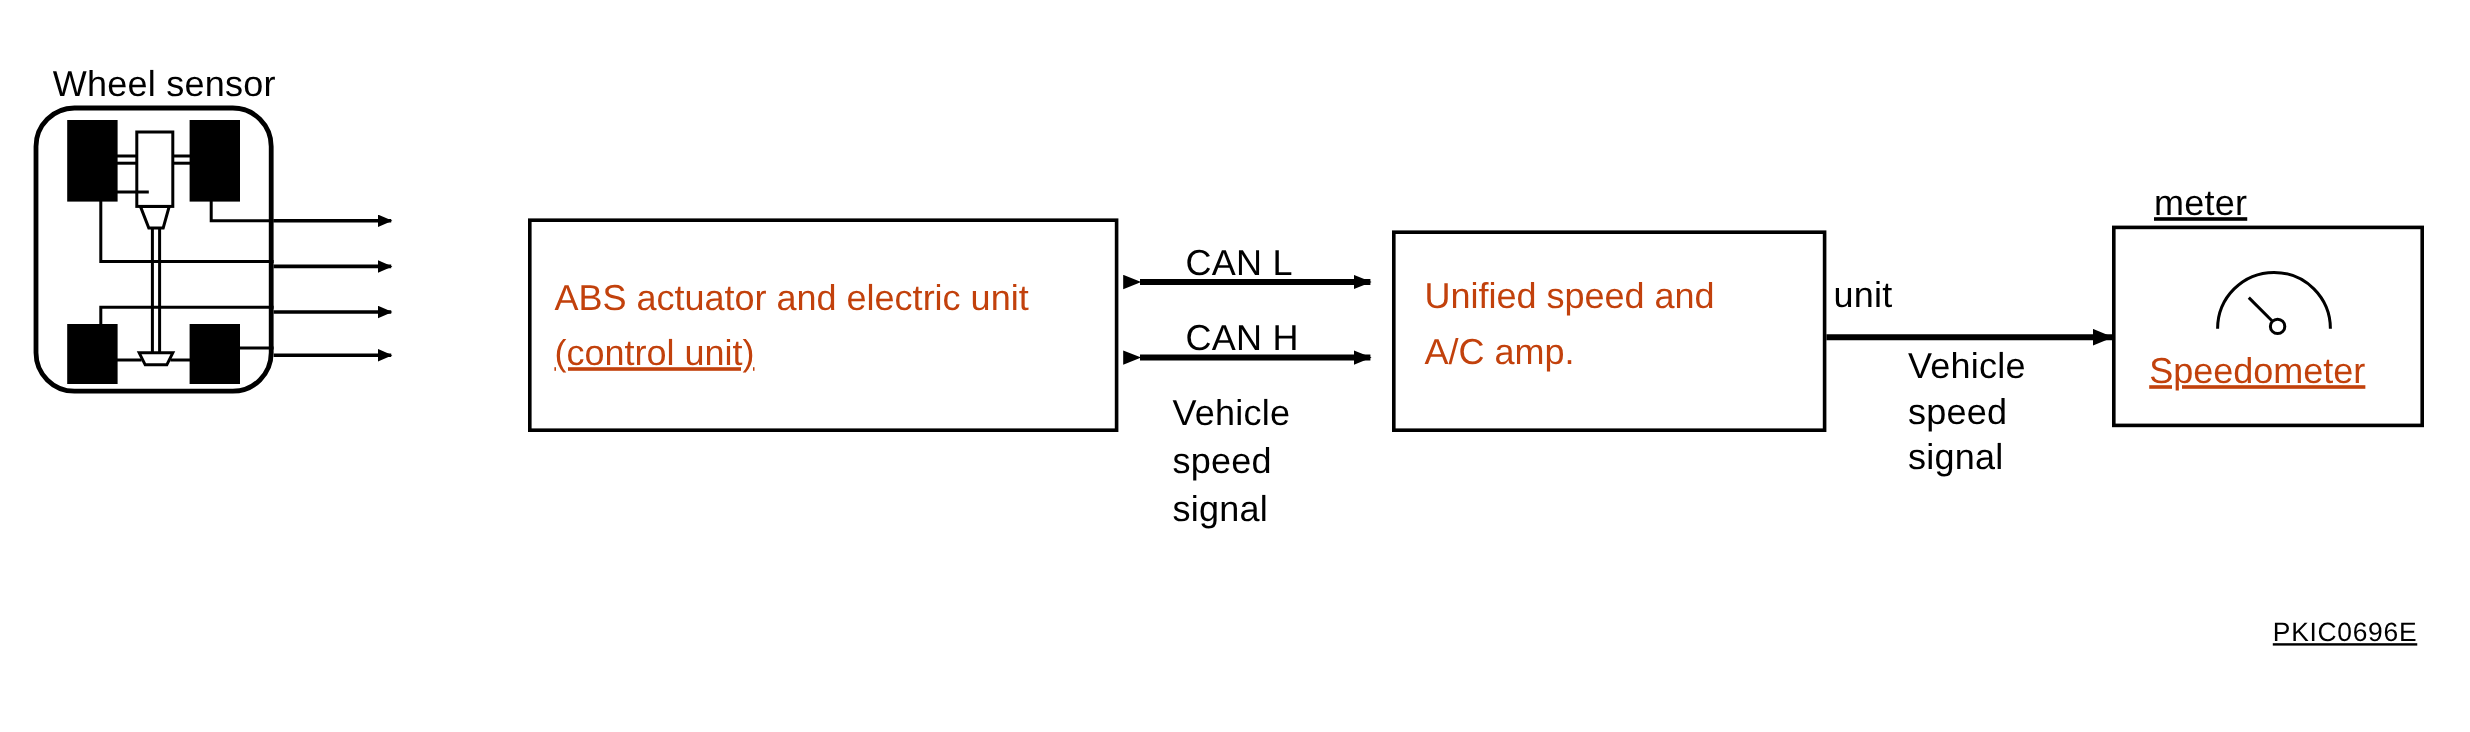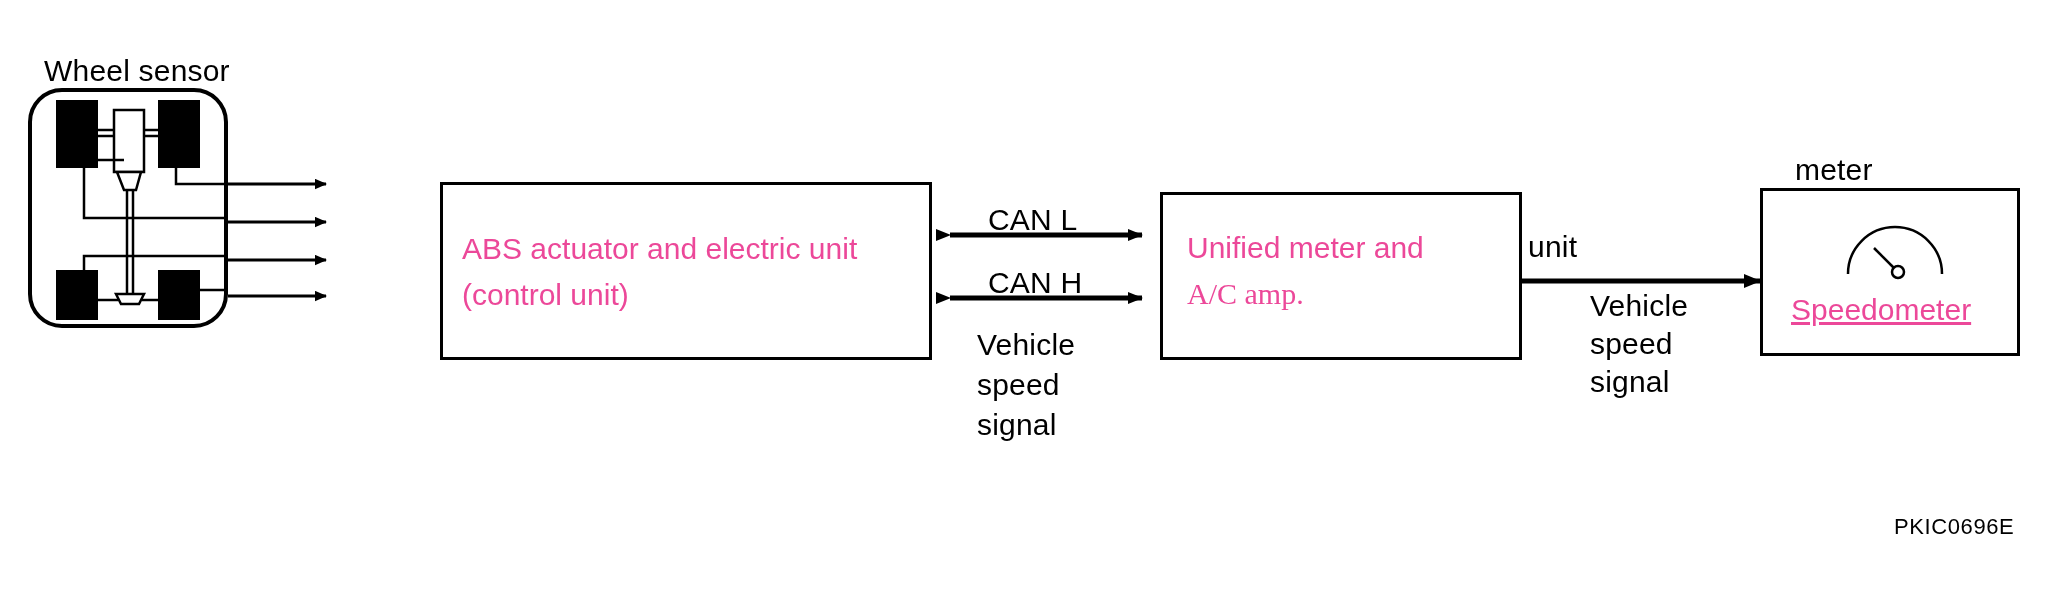--- a/index.html
+++ b/index.html
@@ -27,21 +27,21 @@
     letter-spacing: 0.2px;
   }
   .box {
     position: absolute;
     border: 3px solid #000000;
     background: #ffffff;
     box-sizing: border-box;
   }
   .boxtext {
     position: absolute;
-    color: #ec4899;
+    color: #c2410c;
     font-size: 30px;
     line-height: 40px;
     white-space: pre;
   }
   .wheelframe {
     position: absolute;
     border: 4px solid #000000;
     border-radius: 34px;
     background: #ffffff;
     box-sizing: border-box;
@@ -107,21 +107,21 @@
       </marker>
     </defs>
     <line x1="0" y1="14" x2="98" y2="14" stroke="#000" stroke-width="3" marker-end="url(#ah)"></line>
     <line x1="0" y1="52" x2="98" y2="52" stroke="#000" stroke-width="3" marker-end="url(#ah)"></line>
     <line x1="0" y1="90" x2="98" y2="90" stroke="#000" stroke-width="3" marker-end="url(#ah)"></line>
     <line x1="0" y1="126" x2="98" y2="126" stroke="#000" stroke-width="3" marker-end="url(#ah)"></line>
   </svg>
 
   <div class="box" style="left:440px; top:182px; width:492px; height:178px;"></div>
   <div class="boxtext" style="left:462px; top:229px;">ABS actuator and electric unit</div>
-  <div class="boxtext" style="left:462px; top:275px;">(control unit)</div>
+  <div class="boxtext" style="left:462px; top:275px;text-decoration:underline;">(control unit)</div>
 
   <div class="lbl" style="left:988px; top:201px;">CAN L</div>
 
   <svg style="position:absolute; left:932px; top:225px;" width="228" height="20" viewBox="0 0 228 20">
     <defs>
       <marker id="ahl" markerWidth="16" markerHeight="14" refX="14" refY="6" orient="auto" markerUnits="userSpaceOnUse">
         <path d="M 0 0 L 15 6 L 0 12 Z" fill="#000"></path>
       </marker>
       <marker id="ahl2" markerWidth="16" markerHeight="14" refX="14" refY="6" orient="auto" markerUnits="userSpaceOnUse">
         <path d="M 0 0 L 15 6 L 0 12 Z" fill="#000"></path>
@@ -134,45 +134,45 @@
 
   <svg style="position:absolute; left:932px; top:288px;" width="228" height="20" viewBox="0 0 228 20">
     <line x1="18" y1="10" x2="210" y2="10" stroke="#000" stroke-width="5" marker-start="url(#ahl2)" marker-end="url(#ahl)"></line>
   </svg>
 
   <div class="lbl" style="left:977px; top:326px;">Vehicle</div>
   <div class="lbl" style="left:977px; top:366px;">speed</div>
   <div class="lbl" style="left:977px; top:406px;">signal</div>
 
   <div class="box" style="left:1160px; top:192px; width:362px; height:168px;"></div>
-  <div class="boxtext" style="left:1187px; top:228px;">Unified meter and</div>
-  <div class="boxtext" style="left:1187px; top:274px;font-family:Liberation Serif, serif;">A/C amp.</div>
+  <div class="boxtext" style="left:1187px; top:228px;">Unified speed and</div>
+  <div class="boxtext" style="left:1187px; top:274px;">A/C amp.</div>
 
   <div class="lbl" style="left:1528px; top:228px;">unit</div>
 
   <svg style="position:absolute; left:1522px; top:270px;" width="254" height="22" viewBox="0 0 254 22">
     <defs>
       <marker id="ahc" markerWidth="18" markerHeight="16" refX="16" refY="7" orient="auto" markerUnits="userSpaceOnUse">
         <path d="M 0 0 L 17 7 L 0 14 Z" fill="#000"></path>
       </marker>
     </defs>
     <line x1="0" y1="11" x2="238" y2="11" stroke="#000" stroke-width="5" marker-end="url(#ahc)"></line>
   </svg>
 
   <div class="lbl" style="left:1590px; top:287px;">Vehicle</div>
   <div class="lbl" style="left:1590px; top:325px;">speed</div>
   <div class="lbl" style="left:1590px; top:363px;">signal</div>
 
-  <div class="lbl" style="left:1795px; top:151px;">meter</div>
+  <div class="lbl" style="left:1795px; top:151px;text-decoration:underline;">meter</div>
 
   <div class="box" style="left:1760px; top:188px; width:260px; height:168px;"></div>
 
   <svg style="position:absolute; left:1840px; top:218px;" width="110" height="62" viewBox="0 0 110 62">
     <path d="M 8 56 A 47 47 0 0 1 102 56" fill="none" stroke="#000" stroke-width="2.5"></path>
     <line x1="34" y1="30" x2="56" y2="52" stroke="#000" stroke-width="2.5"></line>
     <circle cx="58" cy="54" r="6" fill="#fff" stroke="#000" stroke-width="2.5"></circle>
   </svg>
 
   <div class="boxtext" style="left:1791px; top:290px;text-decoration:underline;">Speedometer</div>
 
-  <div class="code" style="left:1894px; top:514px;">PKIC0696E</div>
+  <div class="code" style="left:1894px; top:514px;text-decoration:underline;">PKIC0696E</div>
 
 </div>
 
 </body></html>

